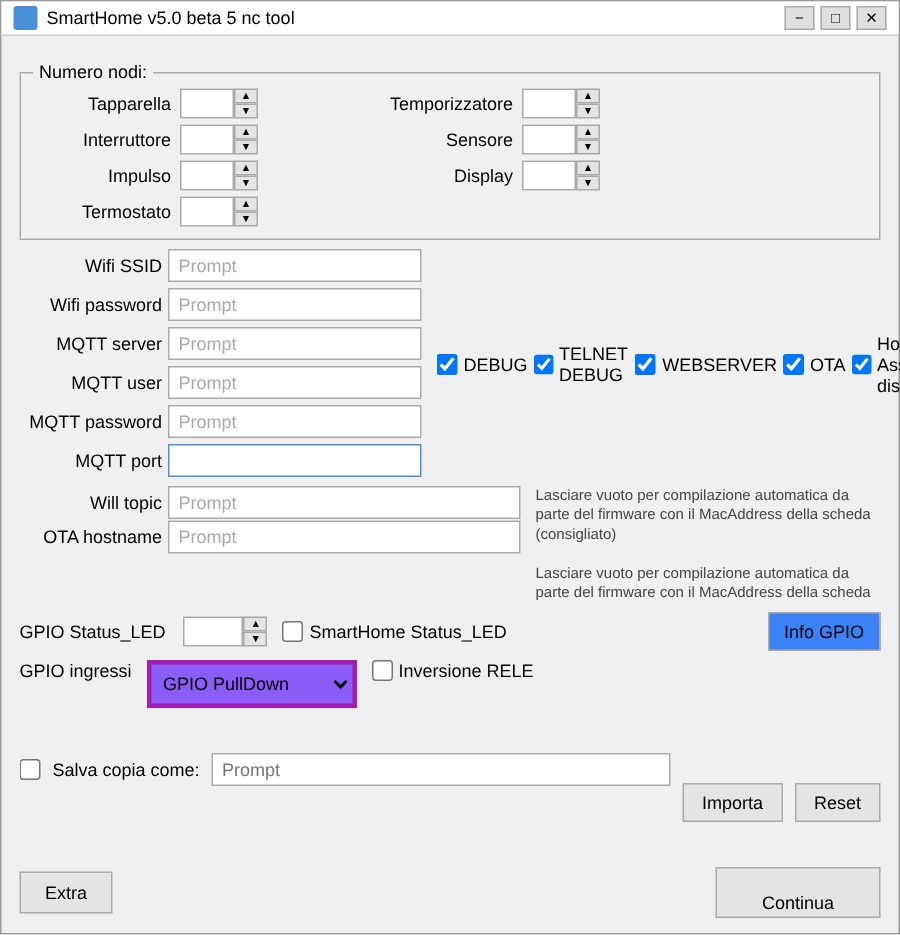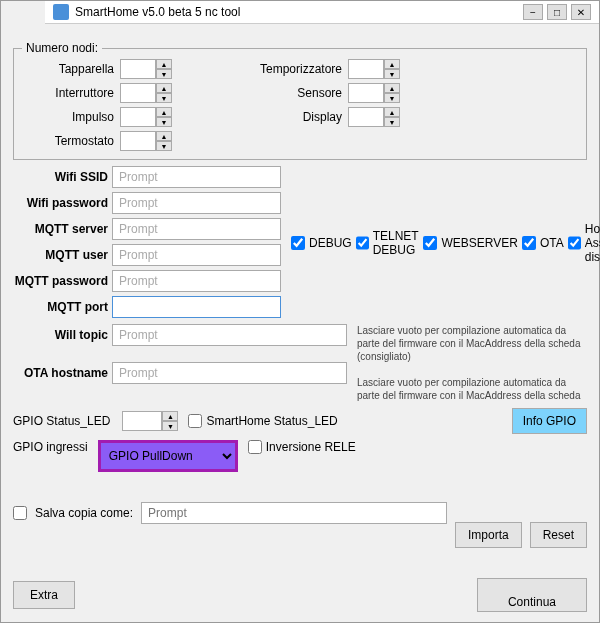--- a/index.html
+++ b/index.html
@@ -15,21 +15,20 @@
     }
 
     .title-bar {
       background: #fff;
       border-bottom: 1px solid #ccc;
       display: flex;
       align-items: center;
       padding: 0 8px;
       height: 38px;
       justify-content: space-between;
-      margin-left: 44px;
     }
     .title-bar-left {
       display: flex;
       align-items: center;
       gap: 6px;
     }
     .title-bar-icon {
       width: 16px;
       height: 16px;
       background: #4a90d9;
@@ -145,21 +144,20 @@
     }
     .field-row {
       display: flex;
       align-items: center;
       gap: 4px;
     }
     .field-label {
       min-width: 95px;
       text-align: right;
       font-size: 12px;
-      font-weight: bold;
     }
     .field-input {
       flex: 1;
       height: 22px;
       border: 1px solid #aaa;
       background: #fff;
       padding: 0 6px;
       font-size: 12px;
       color: #999;
     }
@@ -186,21 +184,21 @@
 
     
     .will-section {
       display: flex;
       gap: 10px;
     }
     .will-left {
       flex: 1;
       display: flex;
       flex-direction: column;
-      gap: 16px;
+      gap: 1px;
     }
     .will-right {
       width: 230px;
       font-size: 10px;
       color: #444;
       line-height: 1.3;
     }
     .will-note {
       font-size: 10px;
       color: #444;
@@ -215,21 +213,21 @@
     .select-dropdown {
       height: 32px;
       border: 3px solid #a21caf;
       background: #8b5cf6;
       font-size: 12px;
       padding: 0 4px;
     }
     .info-gpio-btn {
       height: 26px;
       padding: 0 10px;
-      background: #7dd3fc;
+      background: #3b82f6;
       border: 1px solid #aaa;
       cursor: pointer;
       font-size: 12px;
       margin-left: auto;
     }
 
     
     .save-row {
       display: flex;
       align-items: center;

